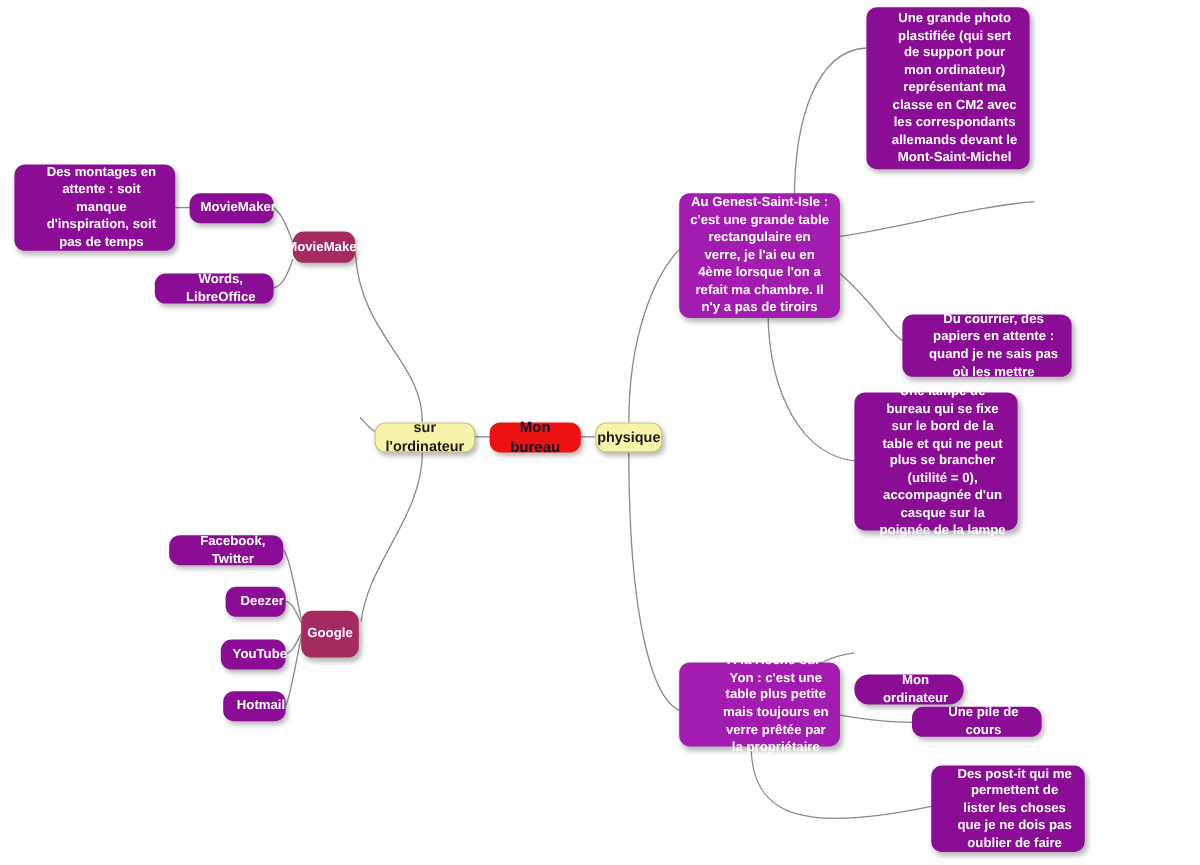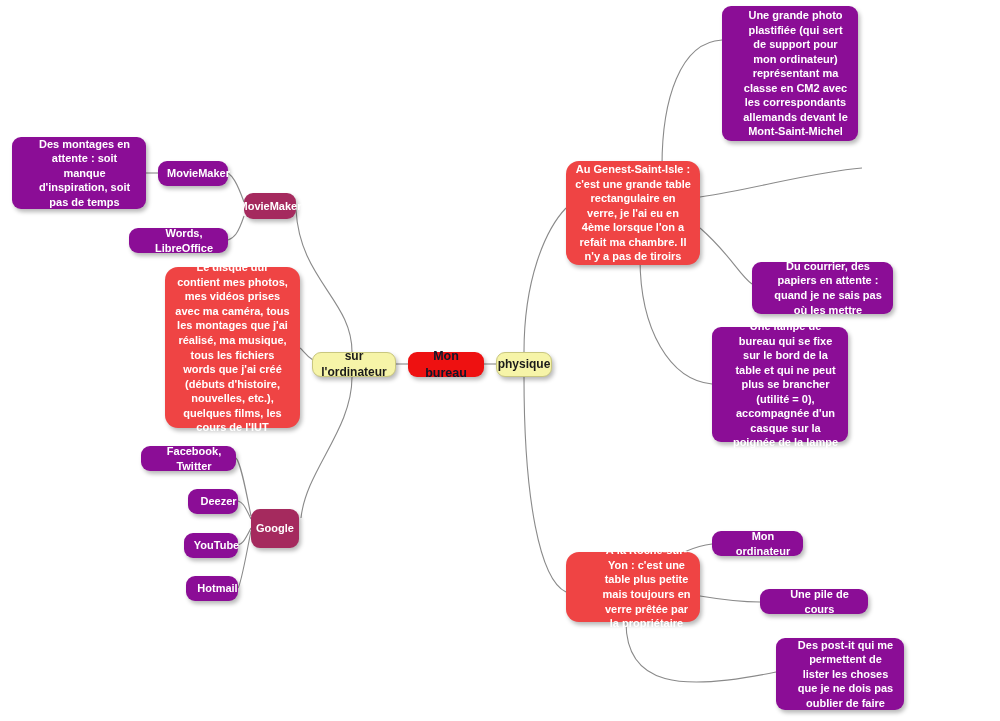--- a/index.html
+++ b/index.html
@@ -34,21 +34,21 @@
     text-align: center;
     border-radius: 9px;
     color: #ffffff;
     font-weight: bold;
     line-height: 1.32;
     padding: 6px 9px;
     box-shadow: 2px 3px 4px rgba(0,0,0,0.28);
     -webkit-font-smoothing: antialiased;
   }
   .node.purple  { background: #8B0D96; padding-left: 20px; }
-  .node.magenta { background: #ef4444; border-radius: 13px; }
+  .node.magenta { background: #a21caf; }
   .node.rose    { background: #A52A5E; }
   .node.red     { background: #EE1111; color: #0f172a; }
   .node.yellow  { background: #F6F4A8; color: #1a1a1a; border: 1px solid #c9c77f; }
   .t11 { font-size: 11px; }
   .t12 { font-size: 12px; }
   .t13 { font-size: 12.5px; }
 </style>
 </head>
 <body>
 
@@ -121,23 +121,20 @@
   </div>
 
   <div class="node purple t11" style="left:12px; top:137px; width:134px; height:72px;">
     <span>Des montages en attente : soit manque d'inspiration, soit pas de temps</span>
   </div>
 
   <div class="node purple t11" style="left:129px; top:228px; width:99px; height:25px;">
     <span>Words, LibreOffice</span>
   </div>
 
-  <div class="node magenta t11" style="left:165px; top:267px; width:135px; height:161px;">
-    <span>Le disque dur contient mes photos, mes vidéos prises avec ma caméra, tous les montages que j'ai réalisé, ma musique, tous les fichiers words que j'ai créé (débuts d'histoire, nouvelles, etc.), quelques films, les cours de l'IUT</span>
-  </div>
 
   <div class="node rose t11" style="left:251px; top:509px; width:48px; height:39px;">
     <span>Google</span>
   </div>
 
   <div class="node purple t11" style="left:141px; top:446px; width:95px; height:25px;">
     <span>Facebook, Twitter</span>
   </div>
 
   <div class="node purple t11" style="left:188px; top:489px; width:50px; height:25px;">
@@ -166,21 +163,21 @@
   </div>
 
   <div class="node purple t11" style="left:712px; top:327px; width:136px; height:115px;">
     <span>Une lampe de bureau qui se fixe sur le bord de la table et qui ne peut plus se brancher (utilité = 0), accompagnée d'un casque sur la poignée de la lampe</span>
   </div>
 
   <div class="node magenta t11" style="left:566px; top:552px; width:134px; height:70px;padding-left:36px;">
     <span>À la Roche-sur-Yon : c'est une table plus petite mais toujours en verre prêtée par la propriétaire</span>
   </div>
 
-  <div class="node purple t11" style="left:712px; top:531px; width:91px; height:25px;">
+  <div class="node purple t11" style="left:712px; top:562px; width:91px; height:25px;border-radius:12px;">
     <span>Mon ordinateur</span>
   </div>
 
   <div class="node purple t11" style="left:760px; top:589px; width:108px; height:25px;">
     <span>Une pile de cours</span>
   </div>
 
   <div class="node purple t11" style="left:776px; top:638px; width:128px; height:72px;">
     <span>Des post-it qui me permettent de lister les choses que je ne dois pas oublier de faire</span>
   </div>

